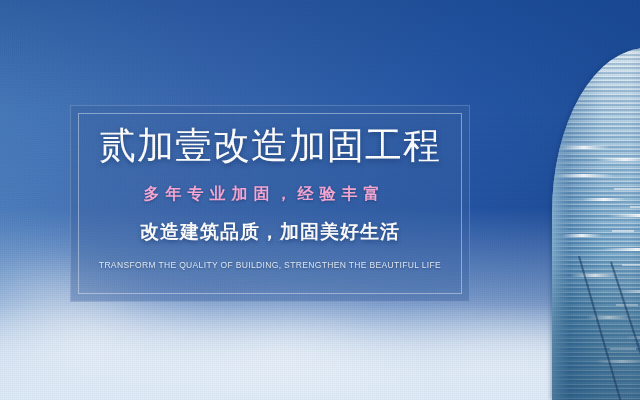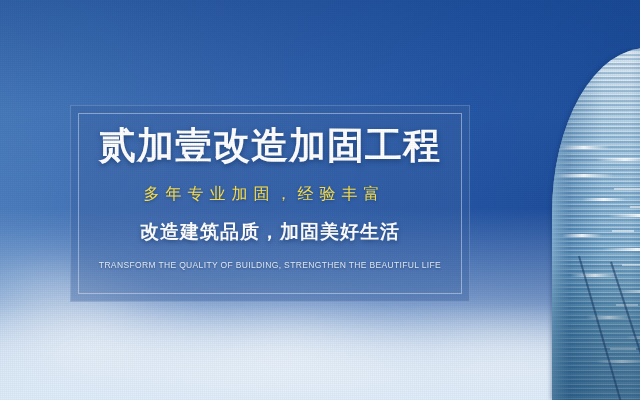--- a/index.html
+++ b/index.html
@@ -175,35 +175,35 @@
   .panel-content {
     position: absolute;
     left: 0; right: 0;
     top: 20px;
     text-align: center;
     color: #ffffff;
   }
 
   .title-main {
     font-size: 37px;
-    font-weight: bold;
+    font-weight: normal;
     letter-spacing: 1px;
     line-height: 1.12;
     color: #ffffff;
     text-shadow: 0 2px 5px rgba(15,45,95,0.55);
     margin: 0;
     white-space: nowrap;
   }
   .title-sub1 {
     margin: 18px 17px 0 0;
     font-size: 16px;
-    font-weight: normal;
+    font-weight: bold;
     letter-spacing: 6px;
     text-indent: 6px;
-    color: #fde047;
+    color: #f9a8d4;
     text-shadow: 0 1px 3px rgba(15,45,95,0.5);
     white-space: nowrap;
   }
   .title-sub2 {
     margin: 14px 0 15px 0;
     font-size: 19px;
     font-weight: bold;
     letter-spacing: 1px;
     color: #ffffff;
     text-shadow: 0 2px 4px rgba(15,45,95,0.55);

